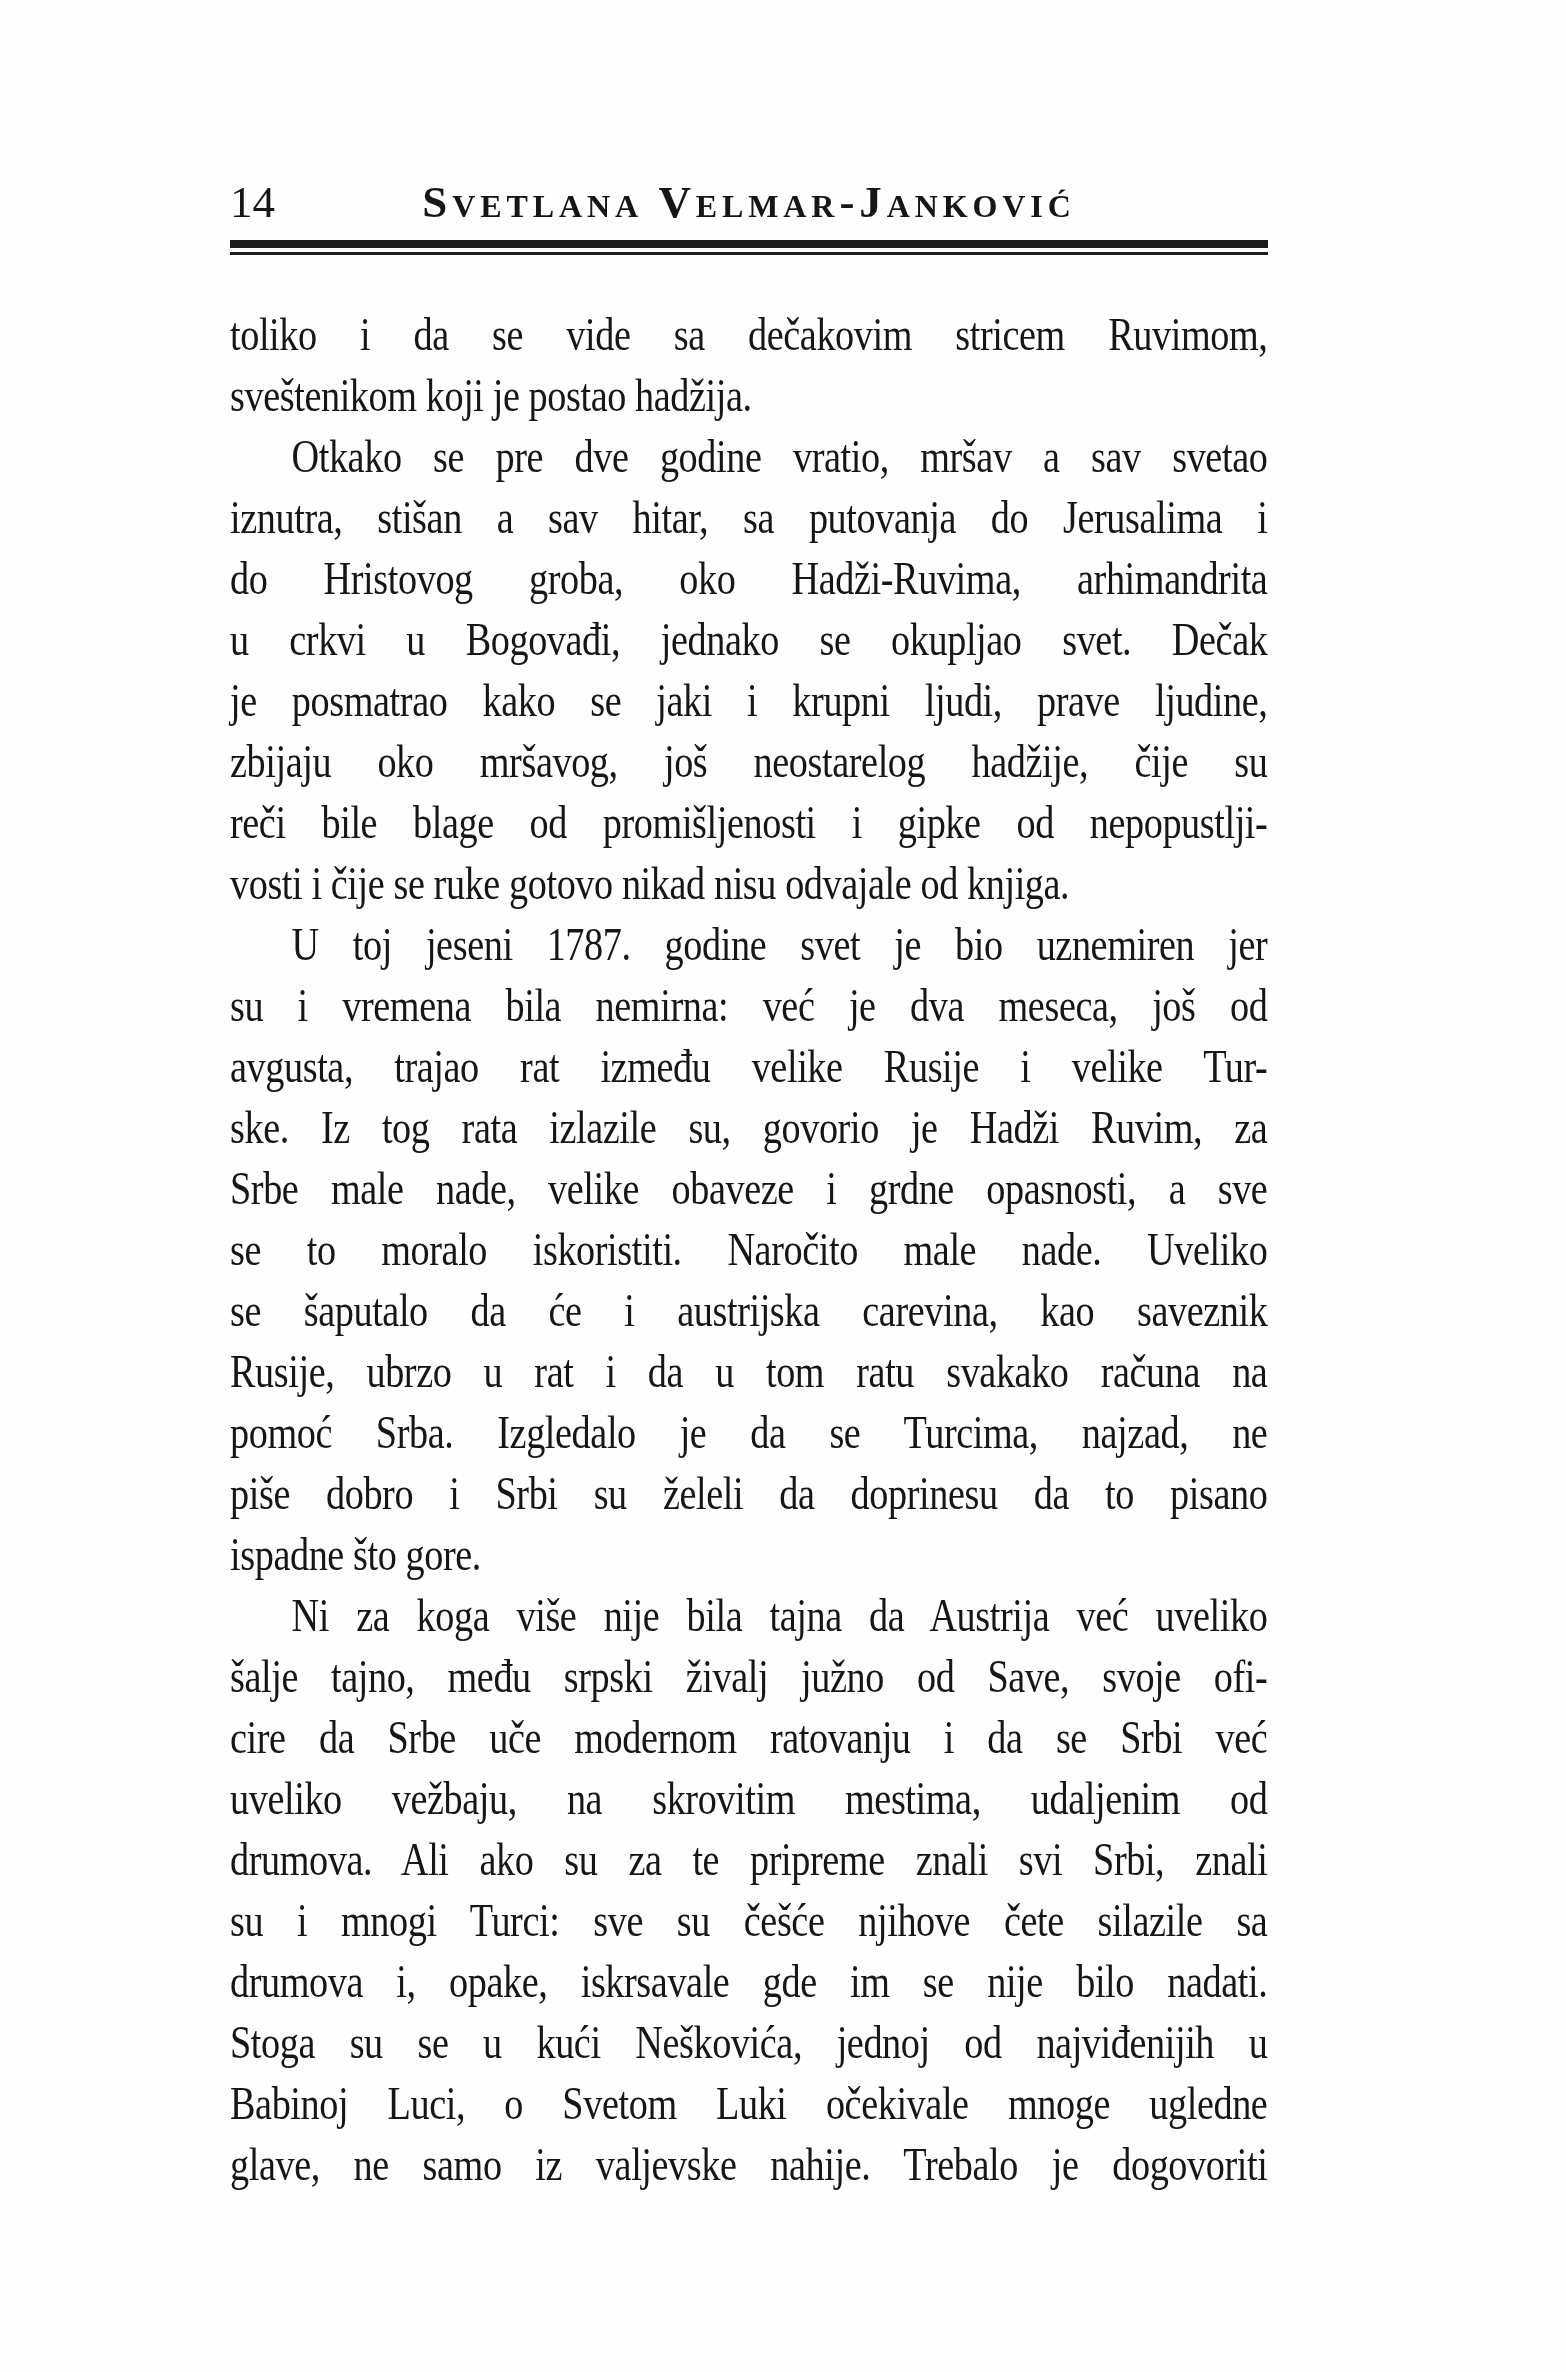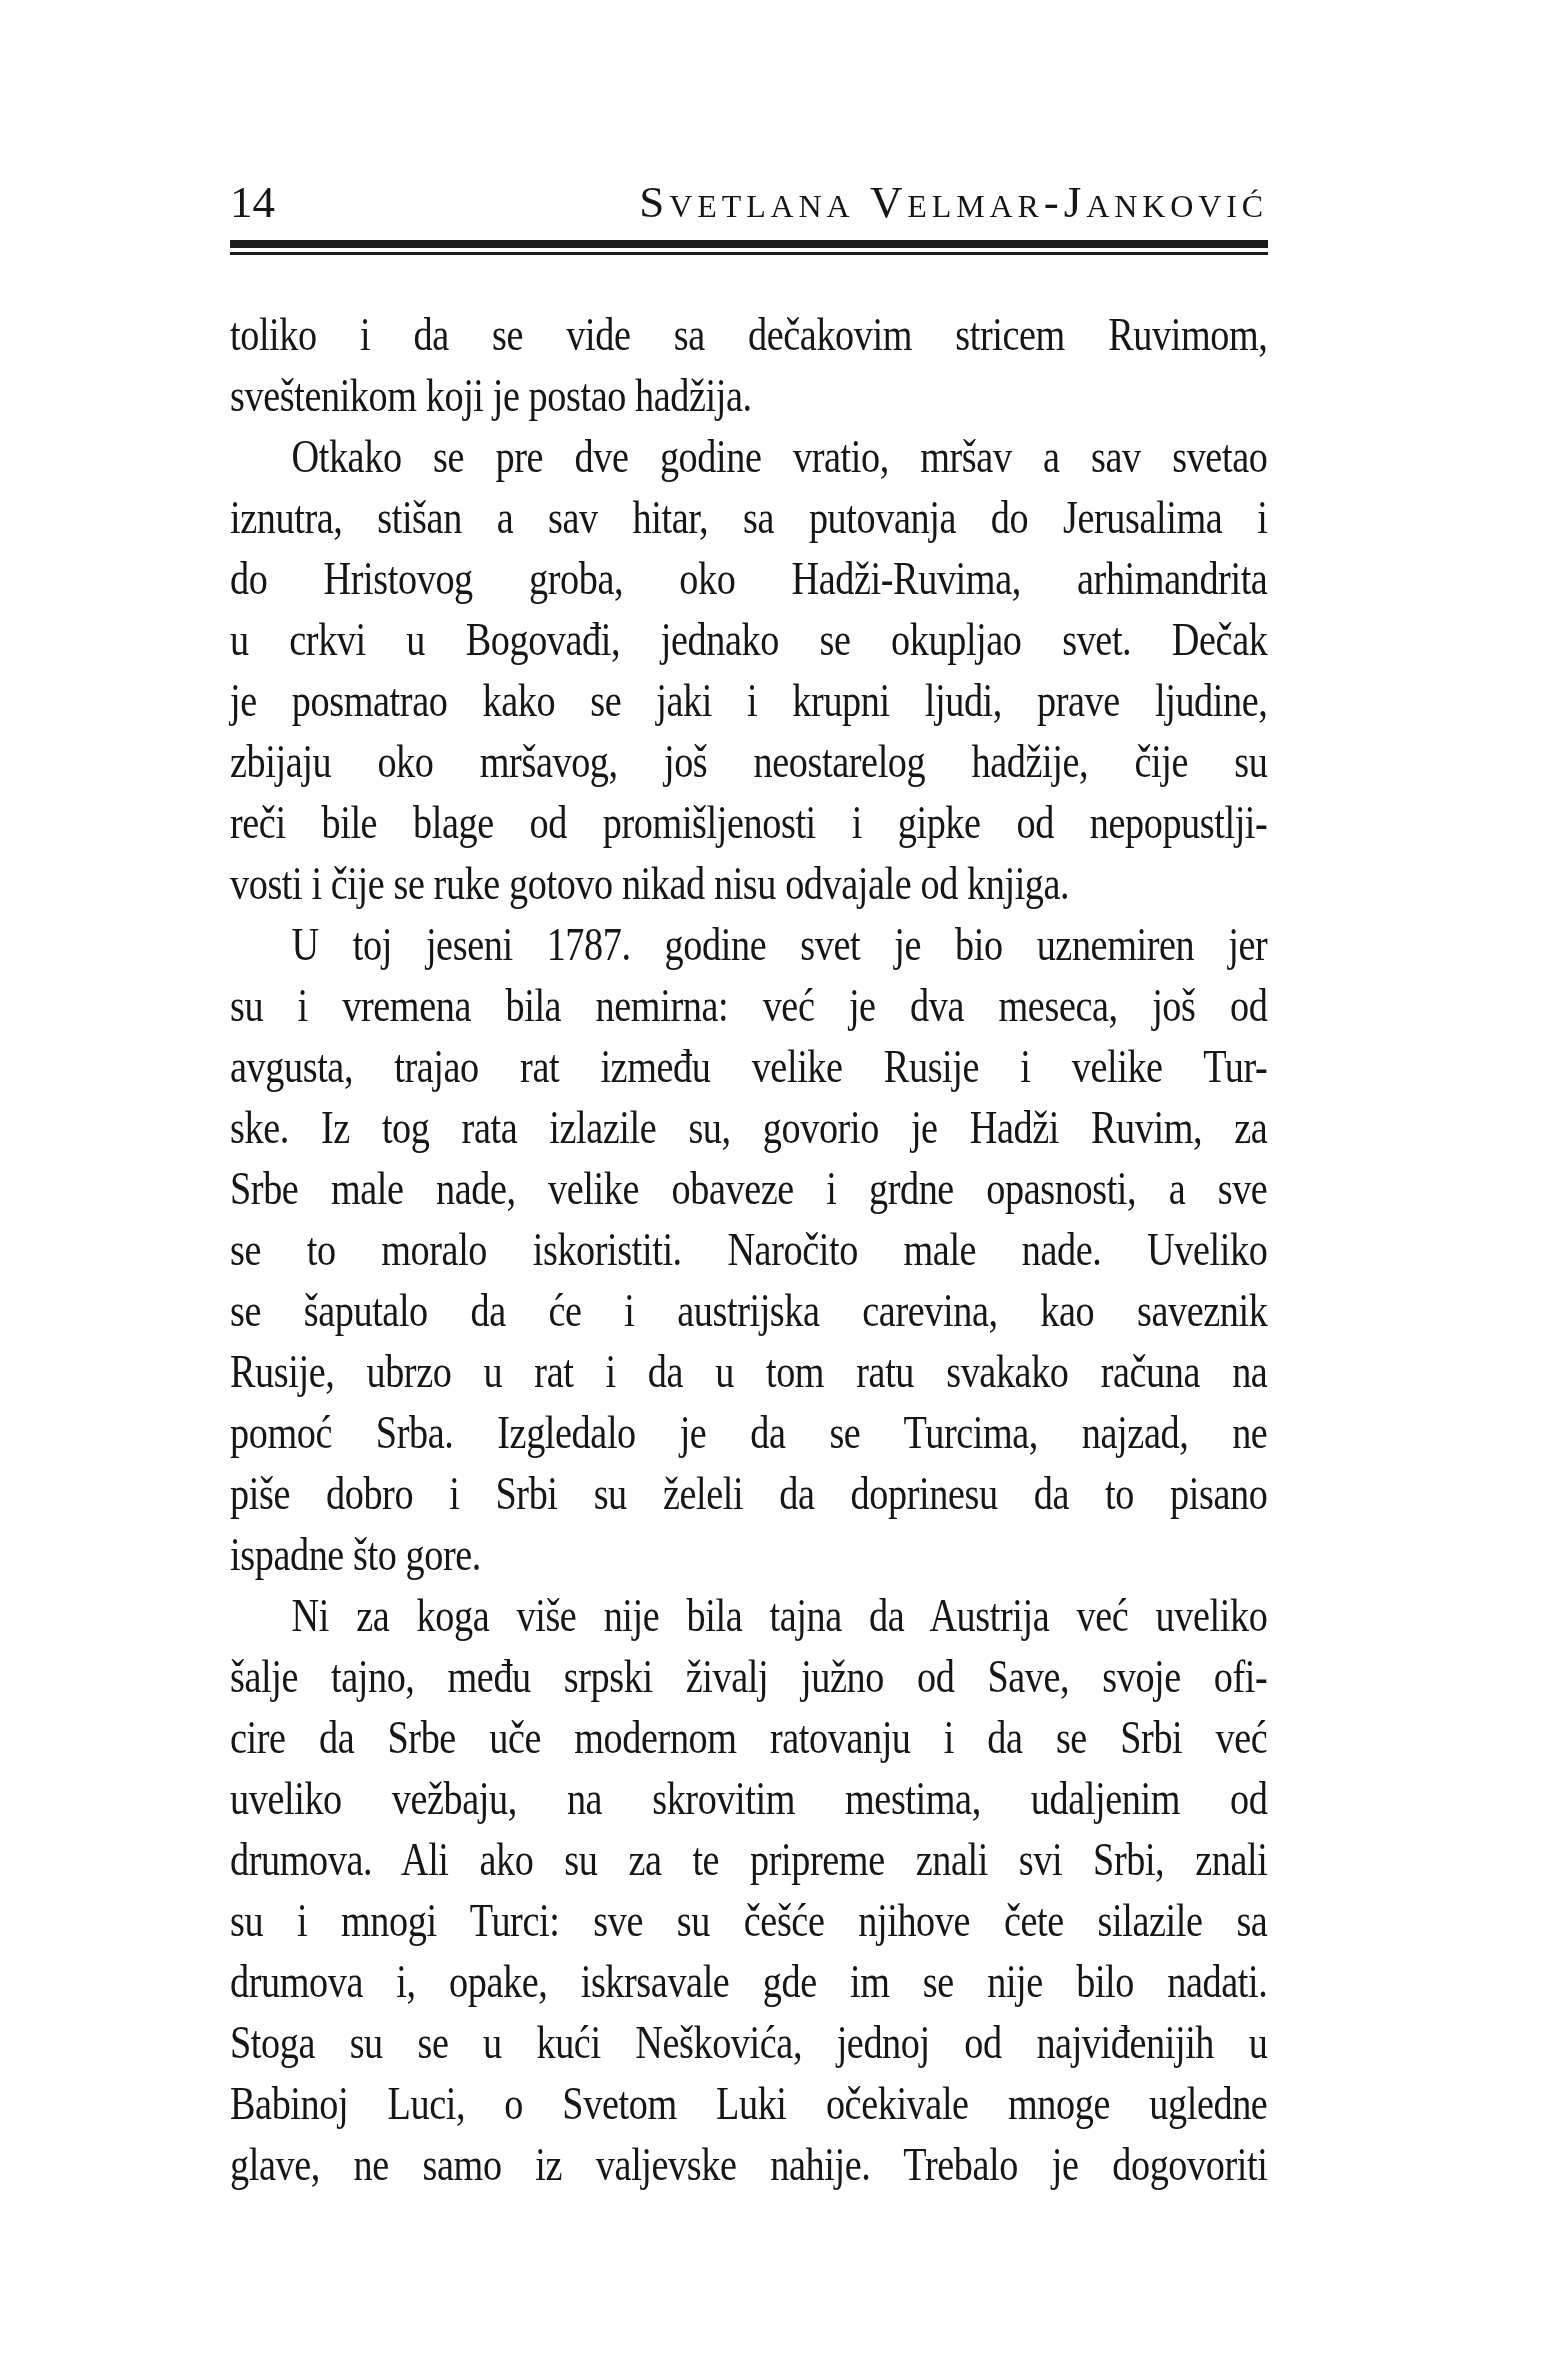--- a/index.html
+++ b/index.html
@@ -25,26 +25,27 @@
   }
   .pagenum {
     position: absolute;
     left: 0;
     top: 0;
     font-size: 45px;
     line-height: 51px;
   }
   .runhead {
     display: block;
-    text-align: right;
+    text-align: center;
     font-variant: small-caps;
     font-size: 45px;
     line-height: 51px;
     letter-spacing: 4.9px;
     white-space: nowrap;
+    font-weight: bold;
   }
   .rule {
     position: absolute;
     left: 230px;
     top: 240px;
     width: 1038px;
   }
   .rule-thick {
     height: 7.8px;
     background: #1c1c1c;

